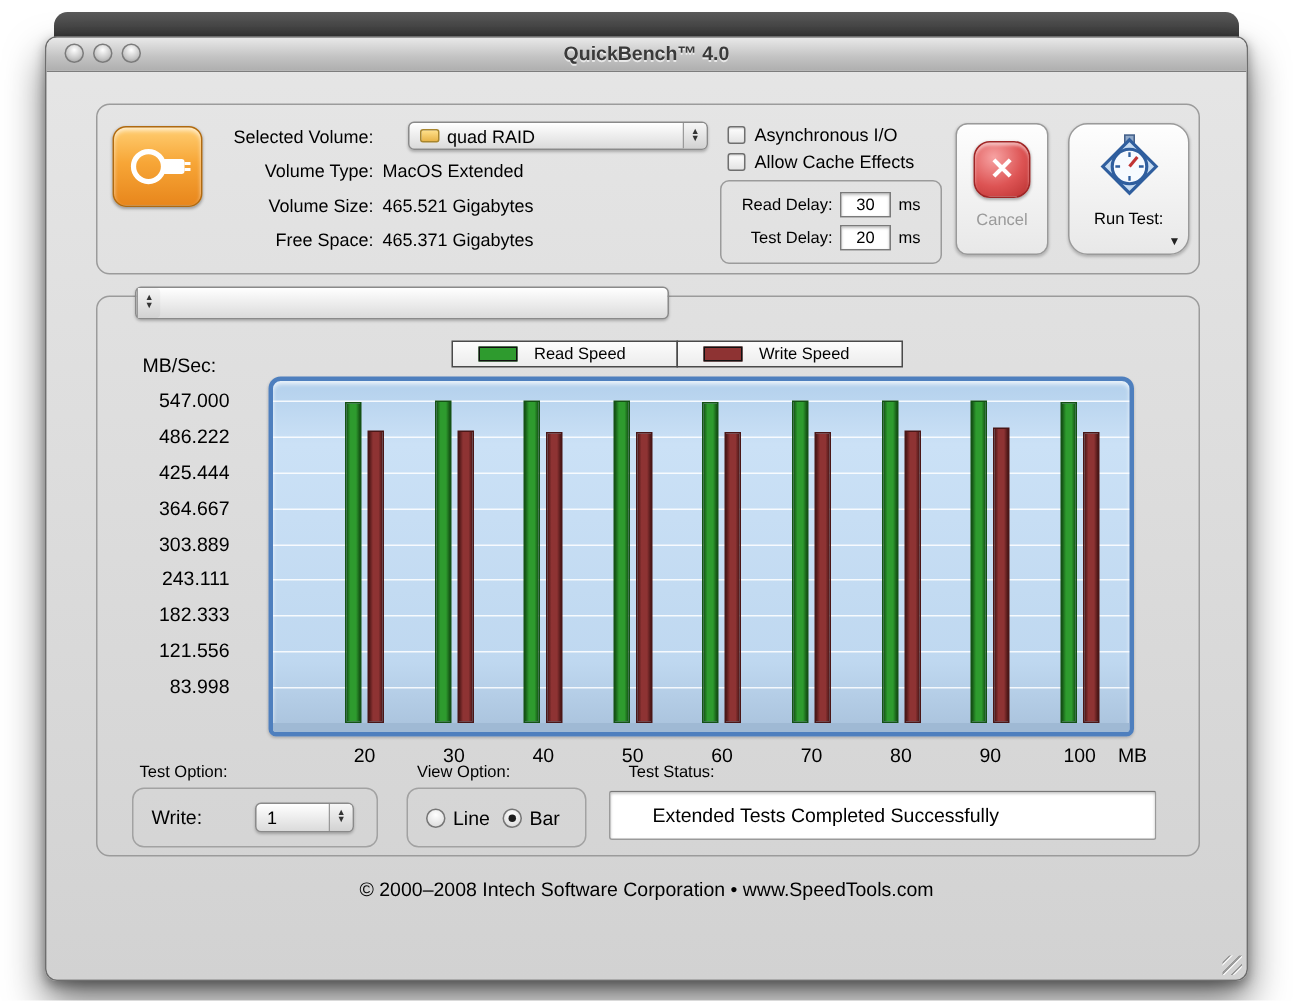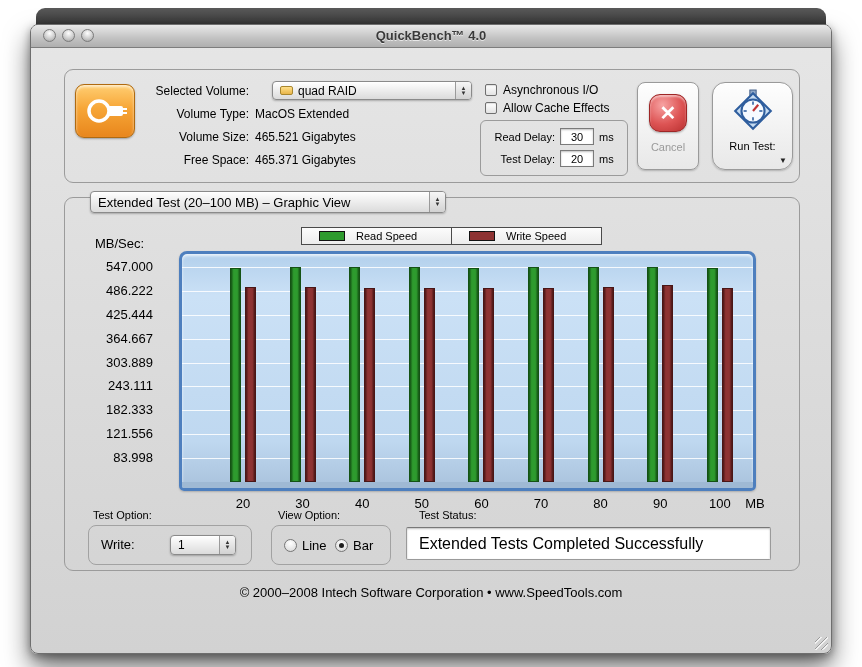--- a/index.html
+++ b/index.html
@@ -114,21 +114,21 @@
   .radio{position:absolute;top:0;height:38px;display:flex;align-items:center;gap:5px;font-size:13px;}
   .radio-dot{width:13px;height:13px;border-radius:50%;box-sizing:border-box;
     background:radial-gradient(circle at 50% 30%,#fff,#d6d6d6);border:1px solid #767676;
     display:flex;align-items:center;justify-content:center;}
   .radio .pip{width:5px;height:5px;border-radius:50%;background:transparent;}
   .radio.on .pip{background:#1e1e1e;}
 
   .status-box{position:absolute;left:375px;top:502px;width:365px;height:33px;box-sizing:border-box;
     background:#fff;border:1px solid #9a9a9a;border-top-color:#787878;border-radius:2px;
     box-shadow:inset 0 1px 2px rgba(0,0,0,.25);
-    font-size:16px;line-height:31px;padding-left:12px;color:#000;}
+    font-size:13px;line-height:31px;padding-left:28px;color:#000;}
 
   .footer{position:absolute;left:0;right:0;top:560px;text-align:center;font-size:13px;color:#000;}
 
   .grip{position:absolute;right:3px;bottom:3px;width:13px;height:13px;
     background:repeating-linear-gradient(135deg,transparent 0 3px,#9a9a9a 3px 4px,rgba(255,255,255,.7) 4px 5px);
     border-bottom-right-radius:6px;}
 </style>
 </head>
 <body>
 
@@ -215,23 +215,20 @@
         <line x1="19" y1="21" x2="24" y2="15" stroke="#C03333" stroke-width="2"></line>
       </svg>
       <div class="run-label">Run Test:</div>
       <span class="run-caret">▼</span>
     </div>
   </div>
 
   <div class="panel main-panel"></div>
 
   <div class="popup mode-popup">
-    <span class="txt">
-        <span>Extended Test (20–100 MB) – Graphic View</span>
-      </span>
     <span class="arrows">
         <span>▲</span>
         <span>▼</span>
       </span>
   </div>
 
   <div class="legend">
     <div class="legend-cell">
       <span class="legend-swatch" style="background: rgb(46, 155, 46); border-color: rgb(17, 17, 17);"></span>
       <span>Read Speed</span>

